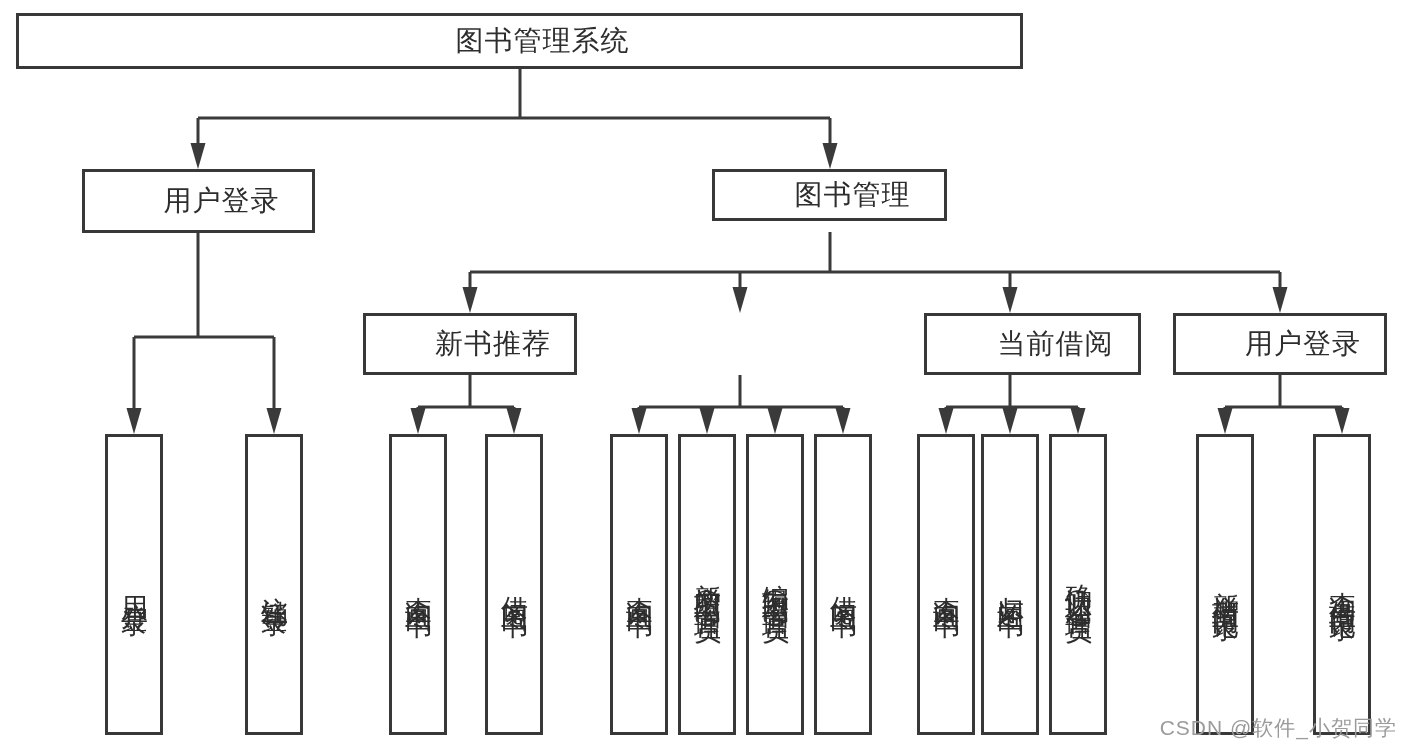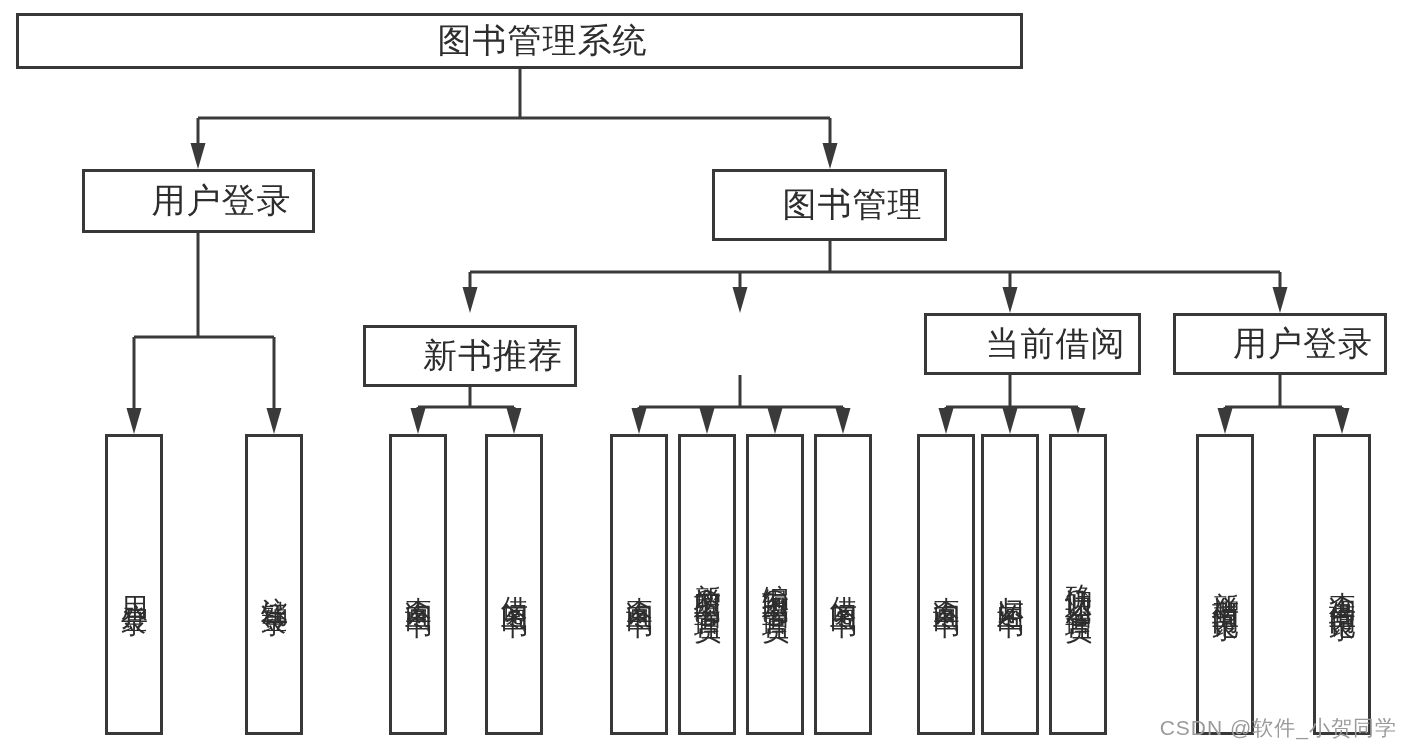--- a/index.html
+++ b/index.html
@@ -15,21 +15,21 @@
     position:absolute;
     box-sizing:border-box;
     border:3px solid #383838;
     background:#ffffff;
     color:#2d2d2d;
     display:flex;
     align-items:center;
     justify-content:center;
     text-align:center;
   }
-  .h-box { font-size:34px; letter-spacing:1px;padding-left:46px; }
+  .h-box { font-size:28px; letter-spacing:1px;padding-left:46px; }
   .v-box {
     writing-mode:vertical-rl;
     text-orientation:mixed;
     font-size:27px;
     letter-spacing:5px;
     line-height:1;
   }
   .watermark {
     position:absolute;
     right:8px;
@@ -75,23 +75,23 @@
       <polygon points="1002.5,408 1017.5,408 1010,434"></polygon>
       <polygon points="1070.5,408 1085.5,408 1078,434"></polygon>
       <polygon points="1217.5,408 1232.5,408 1225,434"></polygon>
       <polygon points="1334.5,408 1349.5,408 1342,434"></polygon>
     </g>
   </svg>
 
   <div class="box h-box" style="left:16px; top:13px; width:1007px; height:56px;">图书管理系统</div>
 
   <div class="box h-box" style="left:82px; top:169px; width:233px; height:64px;">用户登录</div>
-  <div class="box h-box" style="left:712px; top:169px; width:235px; height:72px;">图书管理</div>
+  <div class="box h-box" style="left:712px; top:169px; width:235px; height:52px;">图书管理</div>
 
-  <div class="box h-box" style="left:363px; top:313px; width:214px; height:62px;margin-top:12px;">新书推荐</div>
+  <div class="box h-box" style="left:363px; top:313px; width:214px; height:62px;">新书推荐</div>
   <div class="box h-box" style="left:924px; top:313px; width:217px; height:62px;">当前借阅</div>
   <div class="box h-box" style="left:1173px; top:313px; width:214px; height:62px;">用户登录</div>
 
   <div class="box v-box" style="left:105px; top:434px; width:58px; height:301px;">用户登录</div>
   <div class="box v-box" style="left:245px; top:434px; width:58px; height:301px;">注销登录</div>
 
   <div class="box v-box" style="left:389px; top:434px; width:58px; height:301px;">查询图书</div>
   <div class="box v-box" style="left:485px; top:434px; width:58px; height:301px;">借阅图书</div>
 
   <div class="box v-box" style="left:610px; top:434px; width:58px; height:301px;">查询图书</div>

